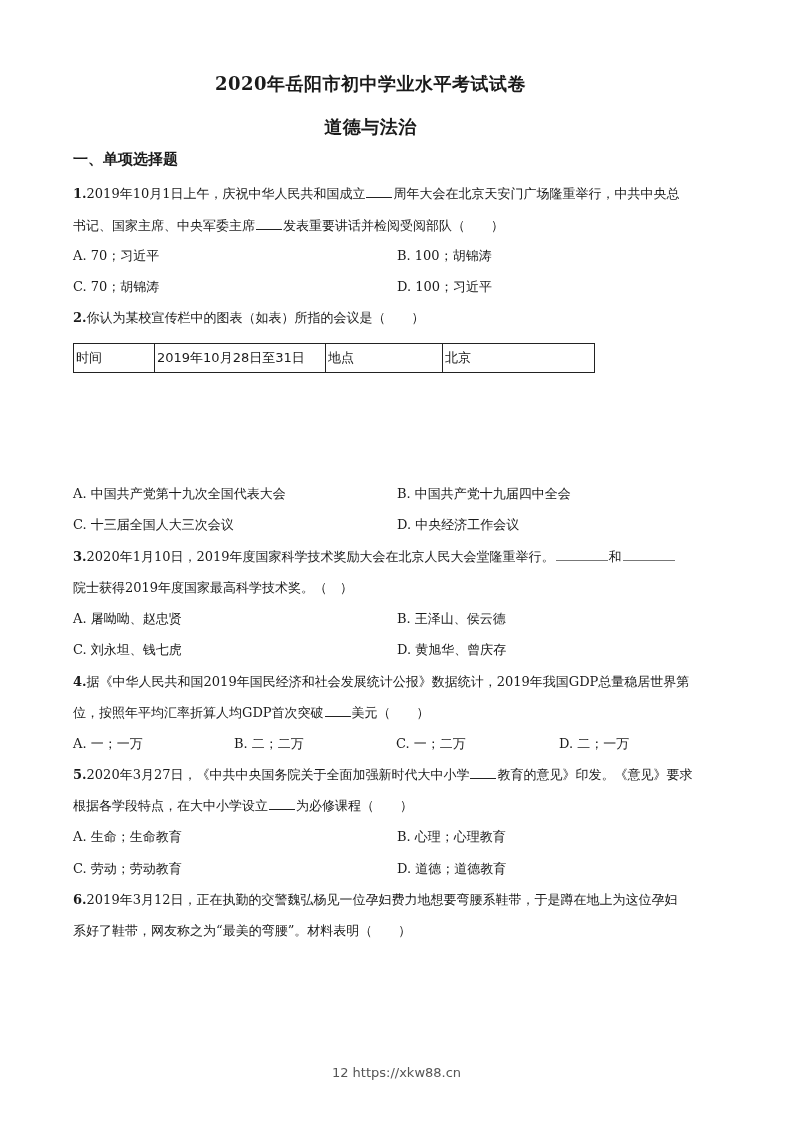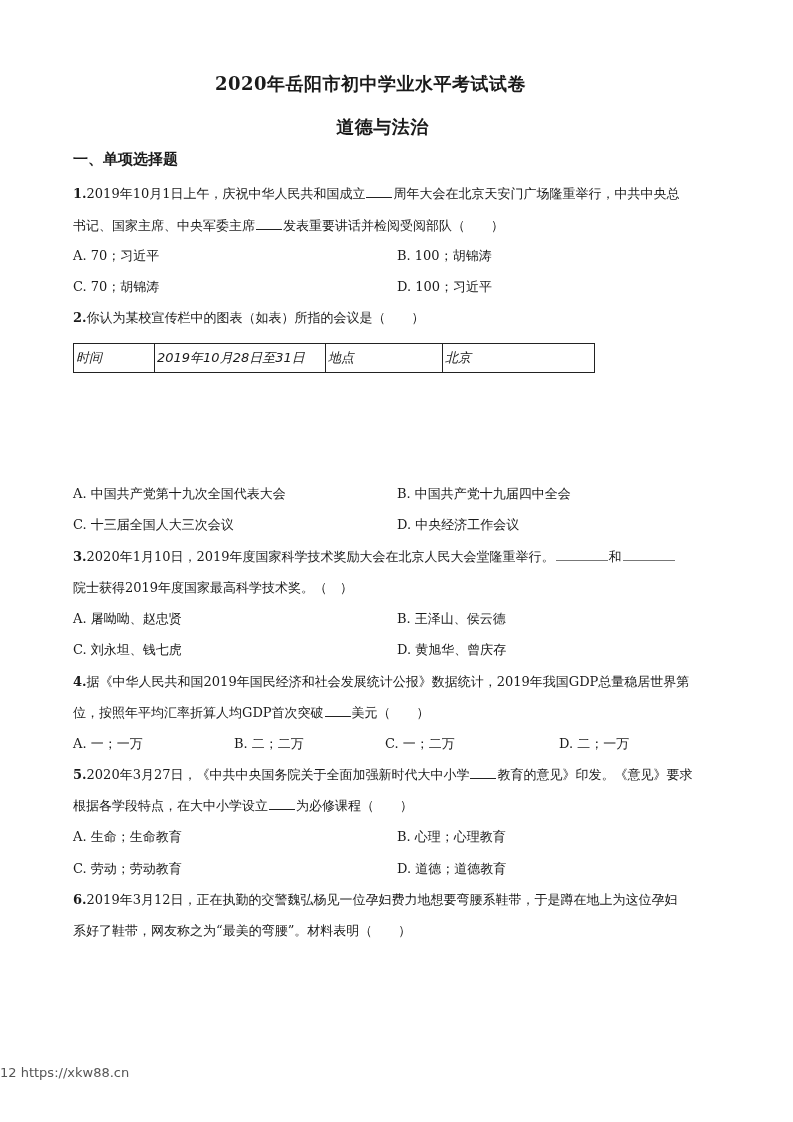--- a/index.html
+++ b/index.html
@@ -6,50 +6,49 @@
     body {
       width: 793px; height: 1122px; position: relative; overflow: hidden;
       font-family: "DejaVu Serif", "Liberation Serif", serif;
       color: #1a1a1a;
     }
     .title {
       position: absolute; left: 0; width: 741px; text-align: center;
       font-weight: bold; font-size: 18px; letter-spacing: 0.5px;
     }
     .t1 { top: 72px; }
-    .t2 { top: 115px; padding-left: 12px; }
+    .t2 { top: 115px; }
     .section {
       position: absolute; left: 73px; top: 150px;
       font-weight: bold; font-size: 15px;
     }
     .line {
       position: absolute; left: 73px; font-size: 13px; white-space: nowrap;
     }
     .qnum { font-weight: bold; }
     .blank {
       display: inline-block; border-bottom: 1.3px solid #222; height: 12px;
       vertical-align: baseline; margin: 0 1px;
     }
     .b-short { width: 26px; }
     .b-long { width: 52px; border-bottom: 1px solid #777; }
     .opt { position: absolute; font-size: 13px; white-space: nowrap; }
     .col1 { left: 73px; }
     .col2 { left: 397px; }
-    .c4a { left: 73px; text-align: center; } .c4b { left: 234px; } .c4c { left: 385px; } .c4d { left: 559px; }
+    .c4a { left: 73px; text-align: center; } .c4b { left: 234px; } .c4c { left: 396px; } .c4d { left: 559px; }
     table.info {
       position: absolute; left: 73px; top: 343px; width: 522px;
       border-collapse: collapse; font-family: "DejaVu Sans", "Liberation Sans", sans-serif;
       font-size: 13px;
-      font-style: italic;
     }
     table.info td {
       border: 1px solid #222; padding: 2px 2px; vertical-align: top; line-height: 24px;
     }
     .footer {
-      position: absolute; top: 1065px; left: 0; width: 793px; text-align: left;
+      position: absolute; top: 1065px; left: 0; width: 793px; text-align: center;
       font-family: "DejaVu Sans", "Liberation Sans", sans-serif; font-size: 13px; color: #555;
     }
   </style>
 </head>
 <body>
 
 <div class="title t1">2020年岳阳市初中学业水平考试试卷</div>
 <div class="title t2">道德与法治</div>
 <div class="section">一、单项选择题</div>
 

